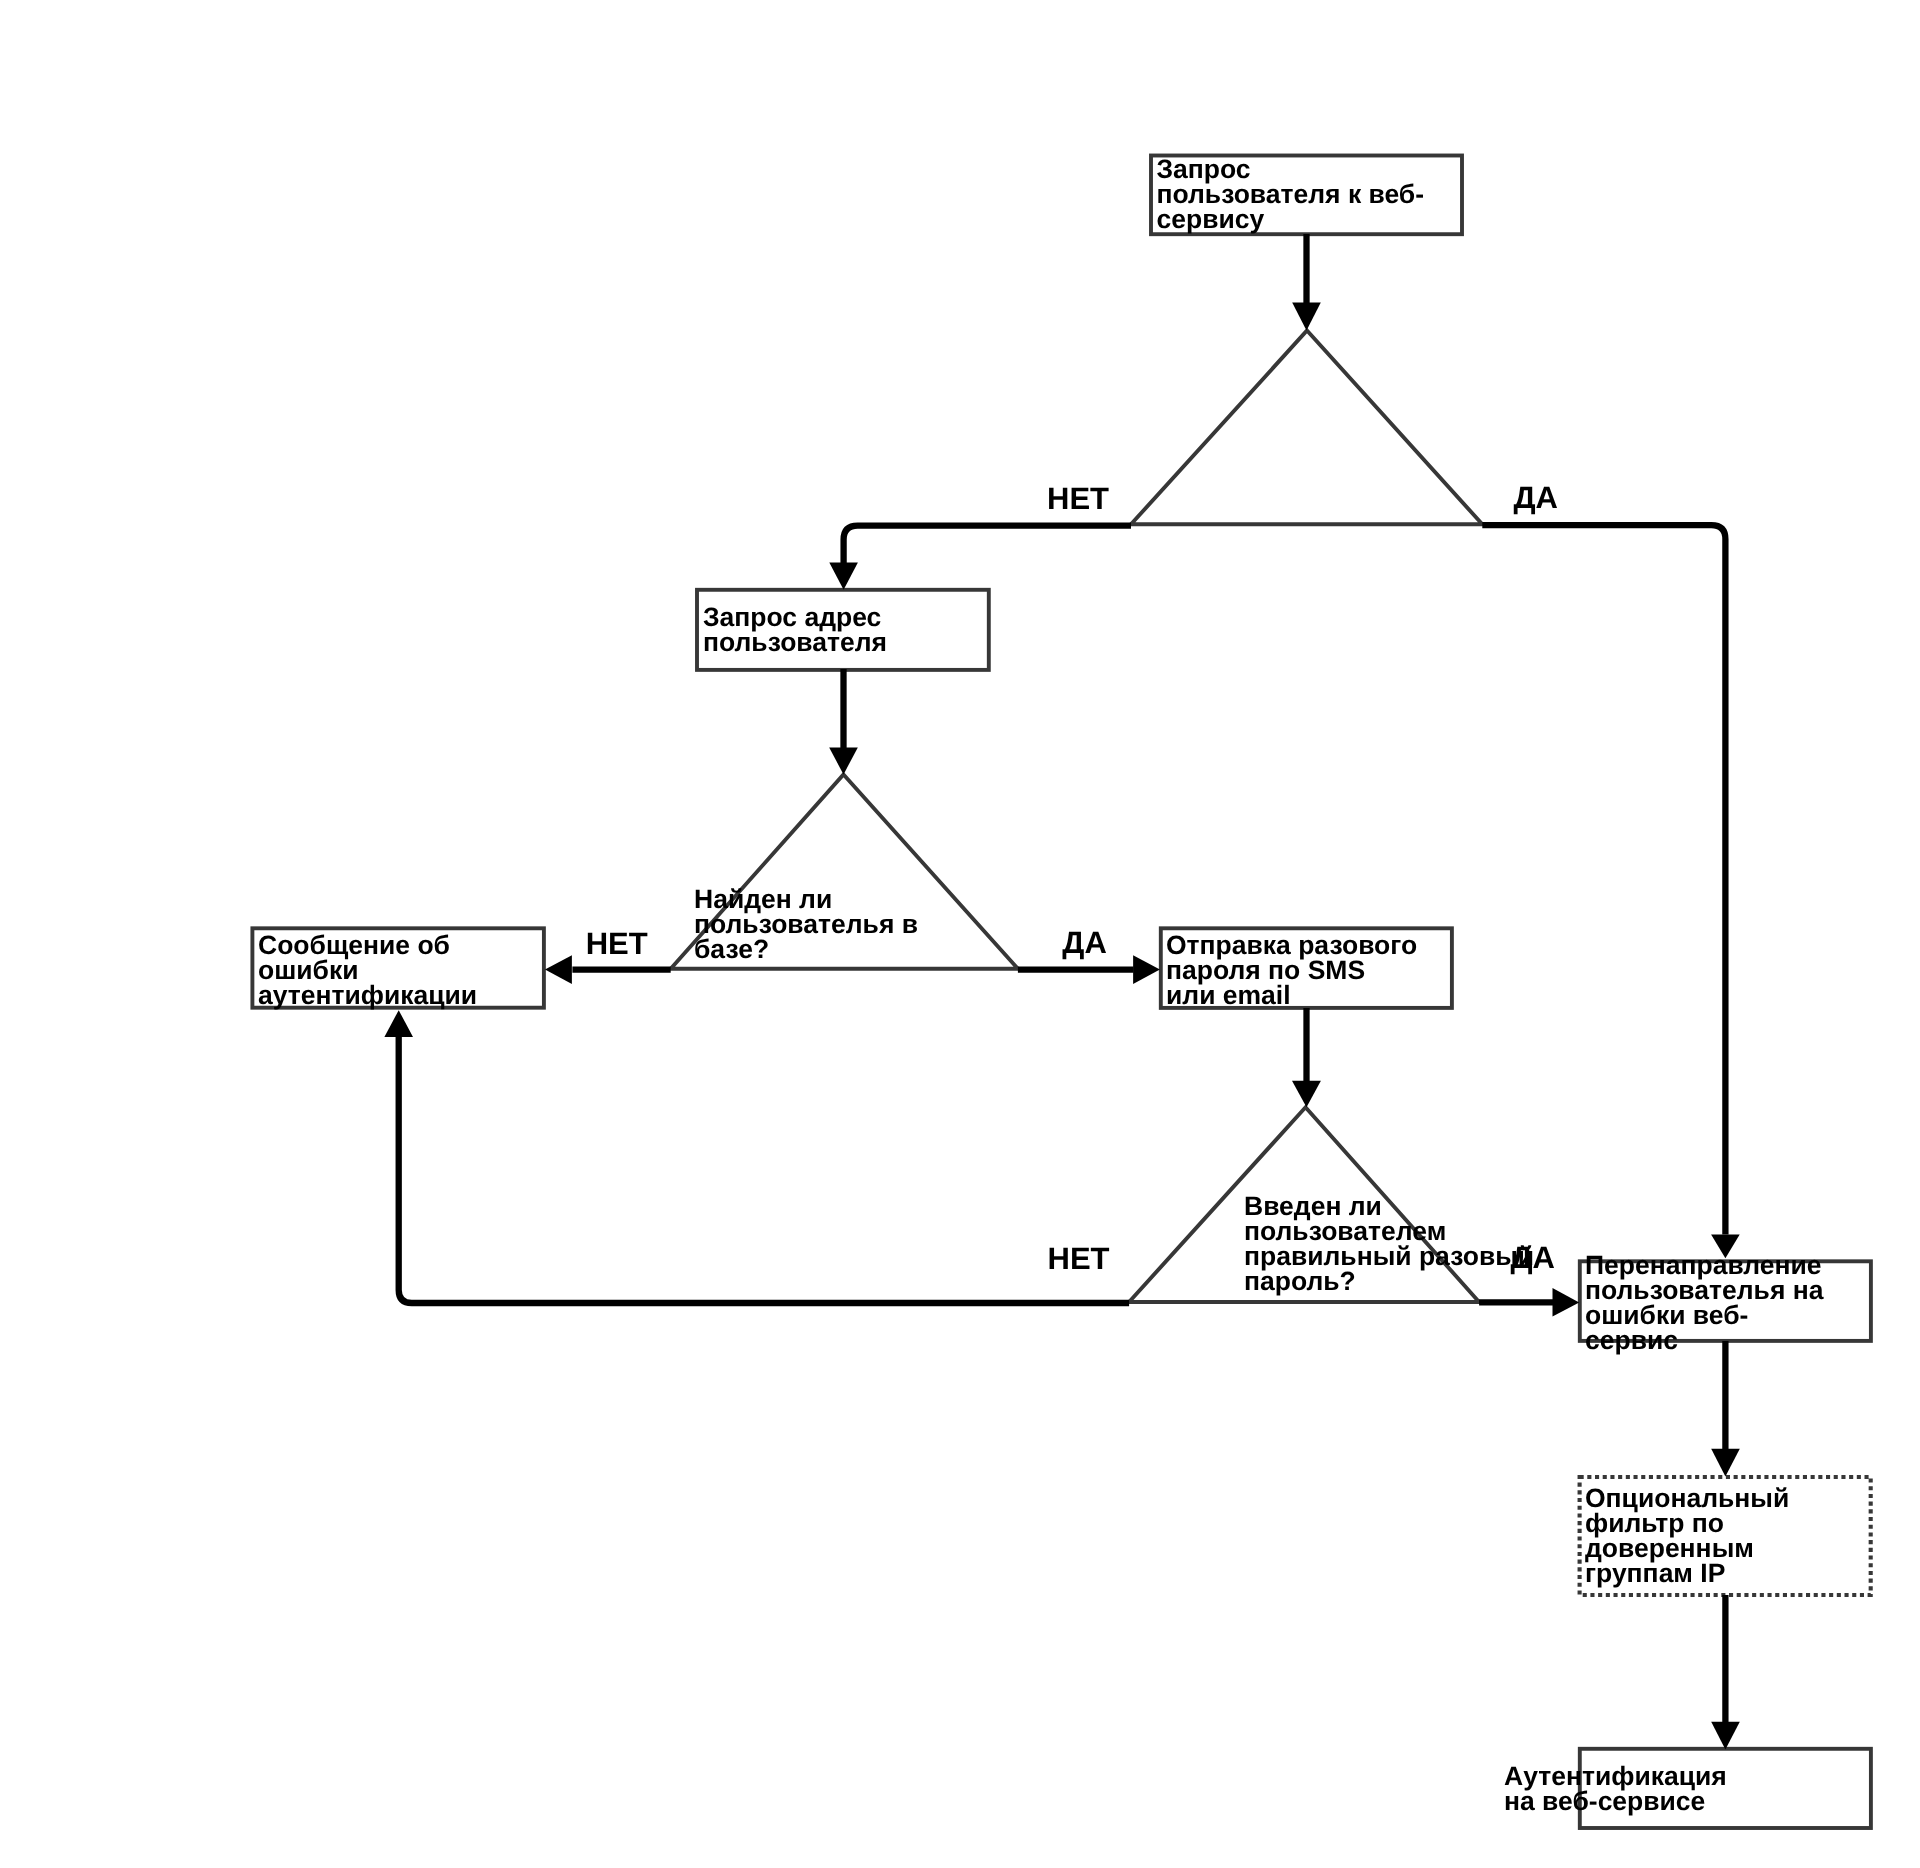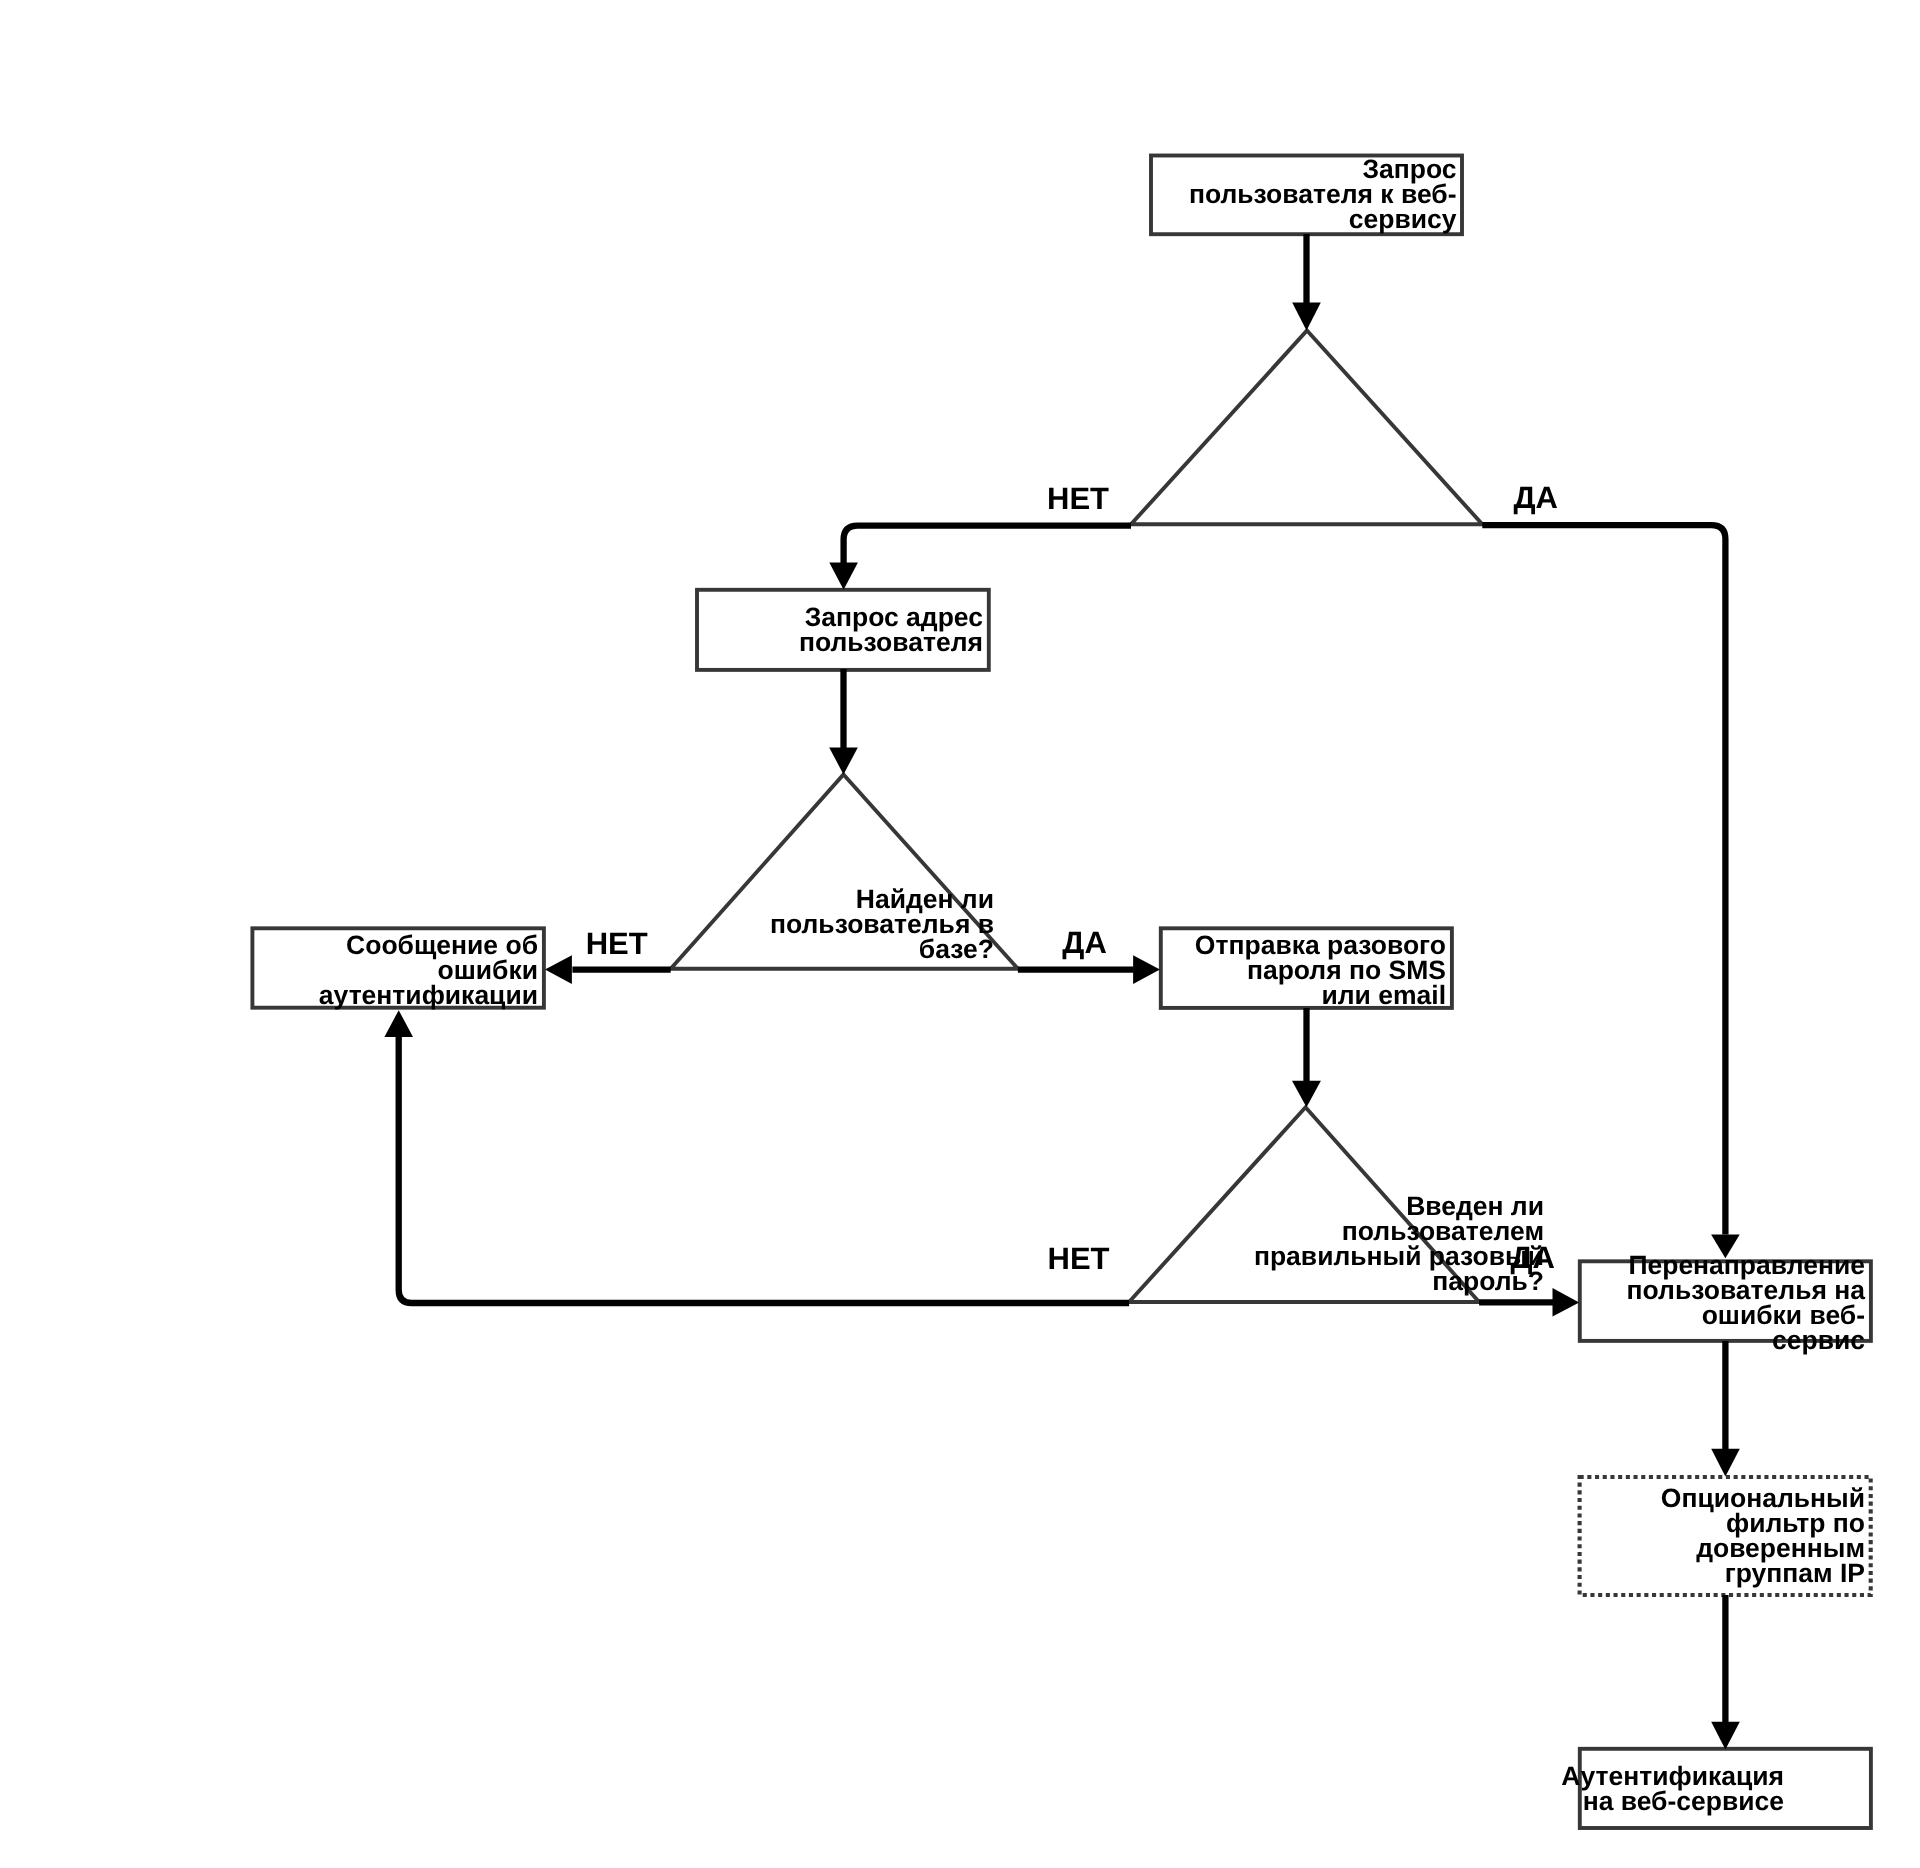--- a/index.html
+++ b/index.html
@@ -2,21 +2,21 @@
 <html><head>
 <meta charset="utf-8">
 <title>Flowchart</title>
 <style>
   html,body{margin:0;padding:0;background:#ffffff;}
   body{width:1920px;height:1868px;overflow:hidden;
        font-family:"Liberation Sans",sans-serif;
        -webkit-font-smoothing:antialiased;text-rendering:geometricPrecision;}
   #canvas{position:relative;width:1920px;height:1868px;background:#fff;}
   svg#shapes{position:absolute;left:0;top:0;width:1920px;height:1868px;}
-  .node-label{position:absolute;text-align:right;font-weight:bold;
+  .node-label{position:absolute;text-align:left;font-weight:bold;
               font-size:26.5px;line-height:25px;color:#000;white-space:pre-line;}
   .edge-label{position:absolute;font-weight:bold;font-size:31px;
               line-height:25px;color:#000;white-space:nowrap;}
 </style>
 </head>
 <body>
 
 <div id="canvas">
 
 <svg id="shapes" viewBox="0 0 1920 1868" xmlns="http://www.w3.org/2000/svg">

